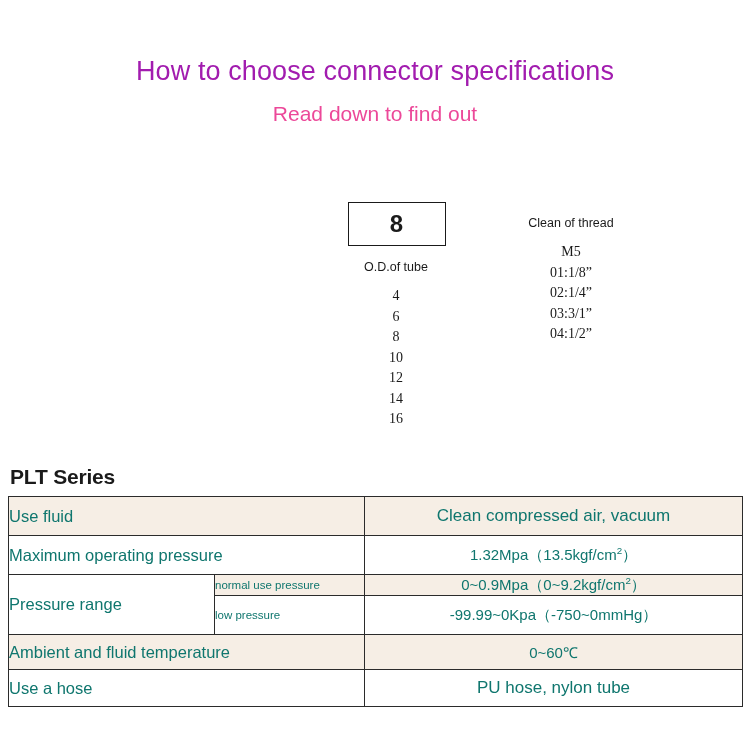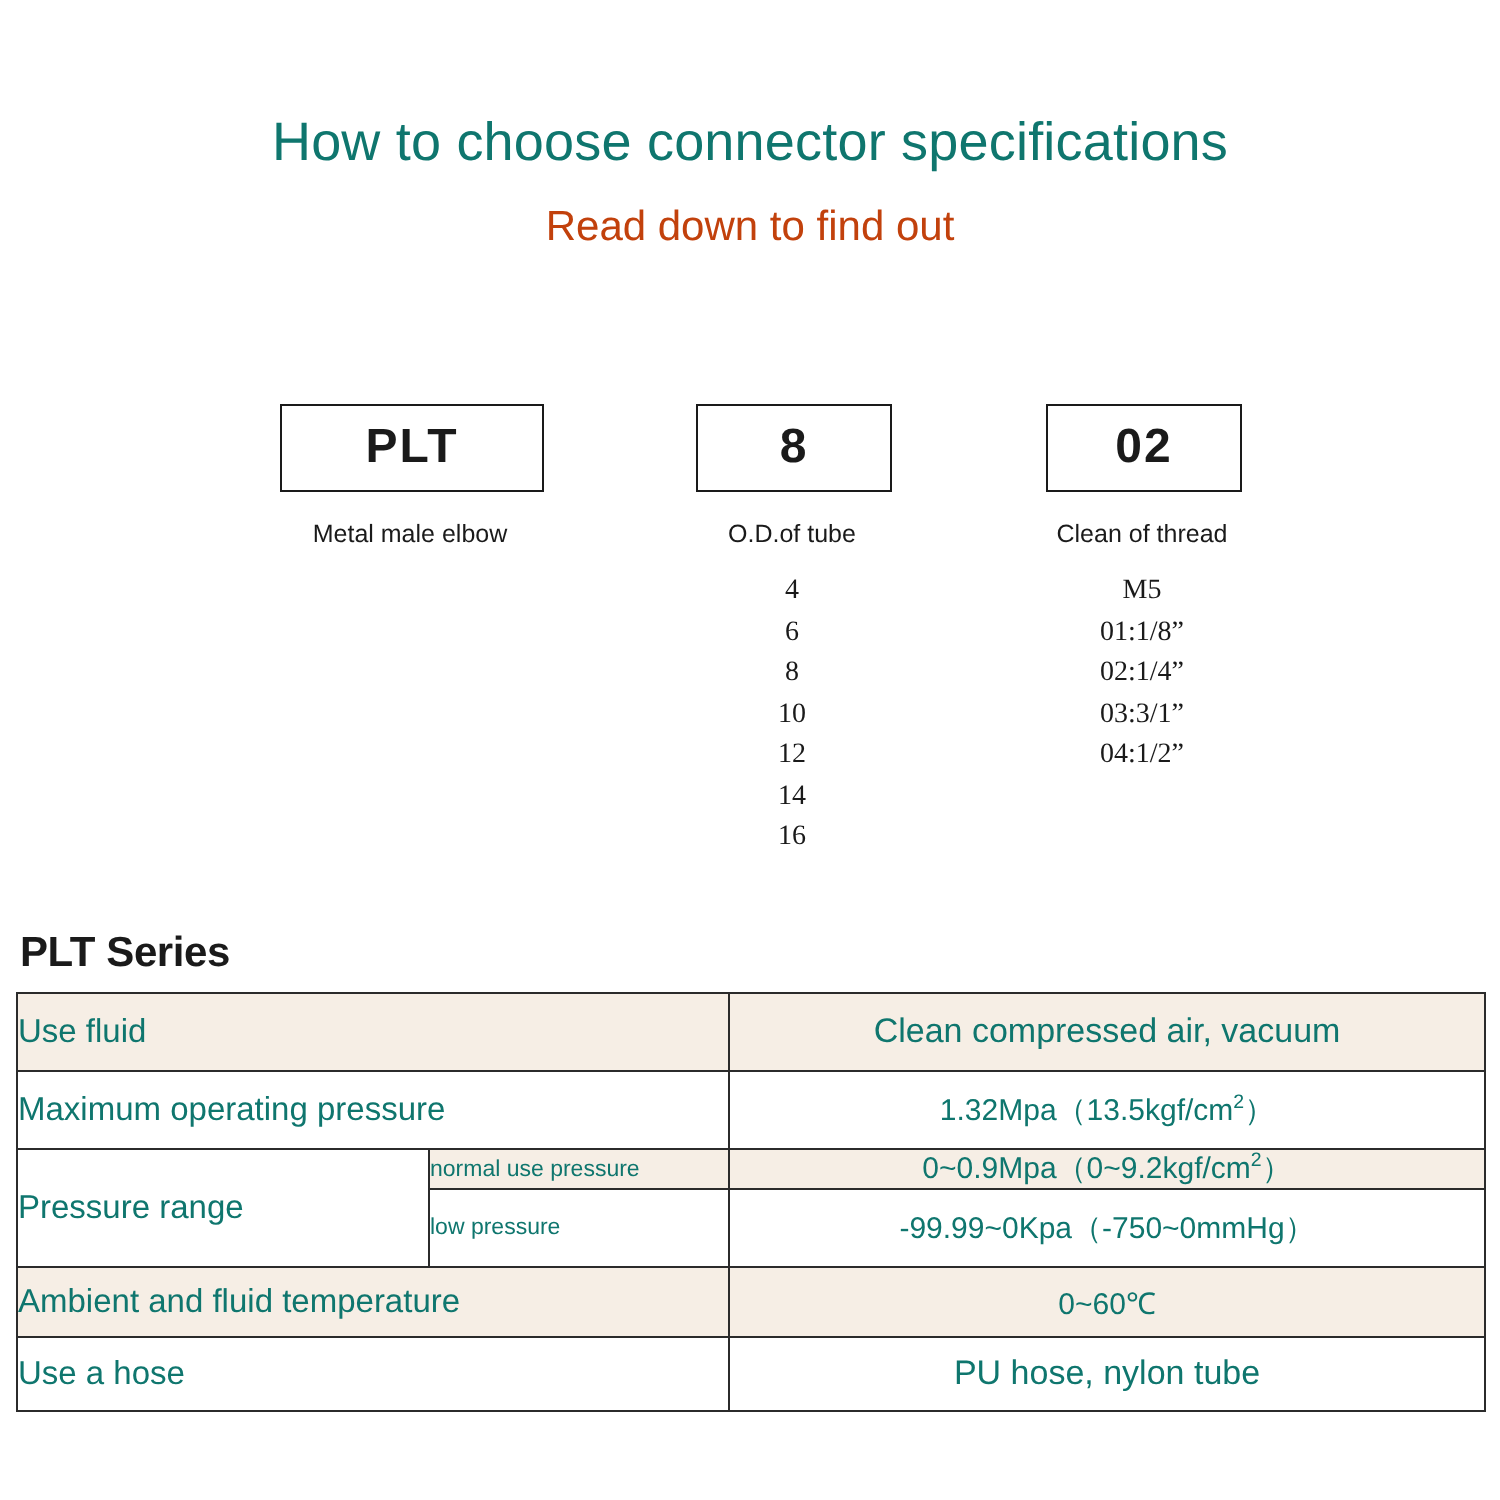--- a/index.html
+++ b/index.html
@@ -18,32 +18,32 @@
 
   
   #page-title {
     position: absolute;
     top: 56px;
     left: 0;
     width: 750px;
     text-align: center;
     font-size: 27px;
     font-weight: 400;
-    color: #0f766e;
+    color: #a21caf;
     letter-spacing: 0.1px;
   }
   #page-subtitle {
     position: absolute;
     top: 102px;
     left: 0;
     width: 750px;
     text-align: center;
     font-size: 21px;
     font-weight: 400;
-    color: #c2410c;
+    color: #ec4899;
   }
 
   
   #code-breakdown {
     position: absolute;
     top: 202px;
     left: 0;
     width: 750px;
     height: 250px;
   }
@@ -130,42 +130,36 @@
   sup { font-size: 0.65em; vertical-align: super; }
 </style>
 </head>
 <body>
 
 <div id="page-title">How to choose connector specifications</div>
 <div id="page-subtitle">Read down to find out</div>
 
 <div id="code-breakdown">
 
-  <div class="code-col" id="code-col-series">
-    <div class="code-box">PLT</div>
-    <div class="code-caption">Metal male elbow</div>
-    <div class="code-options"></div>
-  </div>
 
   <div class="code-col" id="code-col-tube">
     <div class="code-box">8</div>
     <div class="code-caption">O.D.of tube</div>
     <div class="code-options">
       <div>4</div>
       <div>6</div>
       <div>8</div>
       <div>10</div>
       <div>12</div>
       <div>14</div>
       <div>16</div>
     </div>
   </div>
 
   <div class="code-col" id="code-col-thread">
-    <div class="code-box">02</div>
     <div class="code-caption">Clean of thread</div>
     <div class="code-options">
       <div>M5</div>
       <div>01:1/8”</div>
       <div>02:1/4”</div>
       <div>03:3/1”</div>
       <div>04:1/2”</div>
     </div>
   </div>
 

